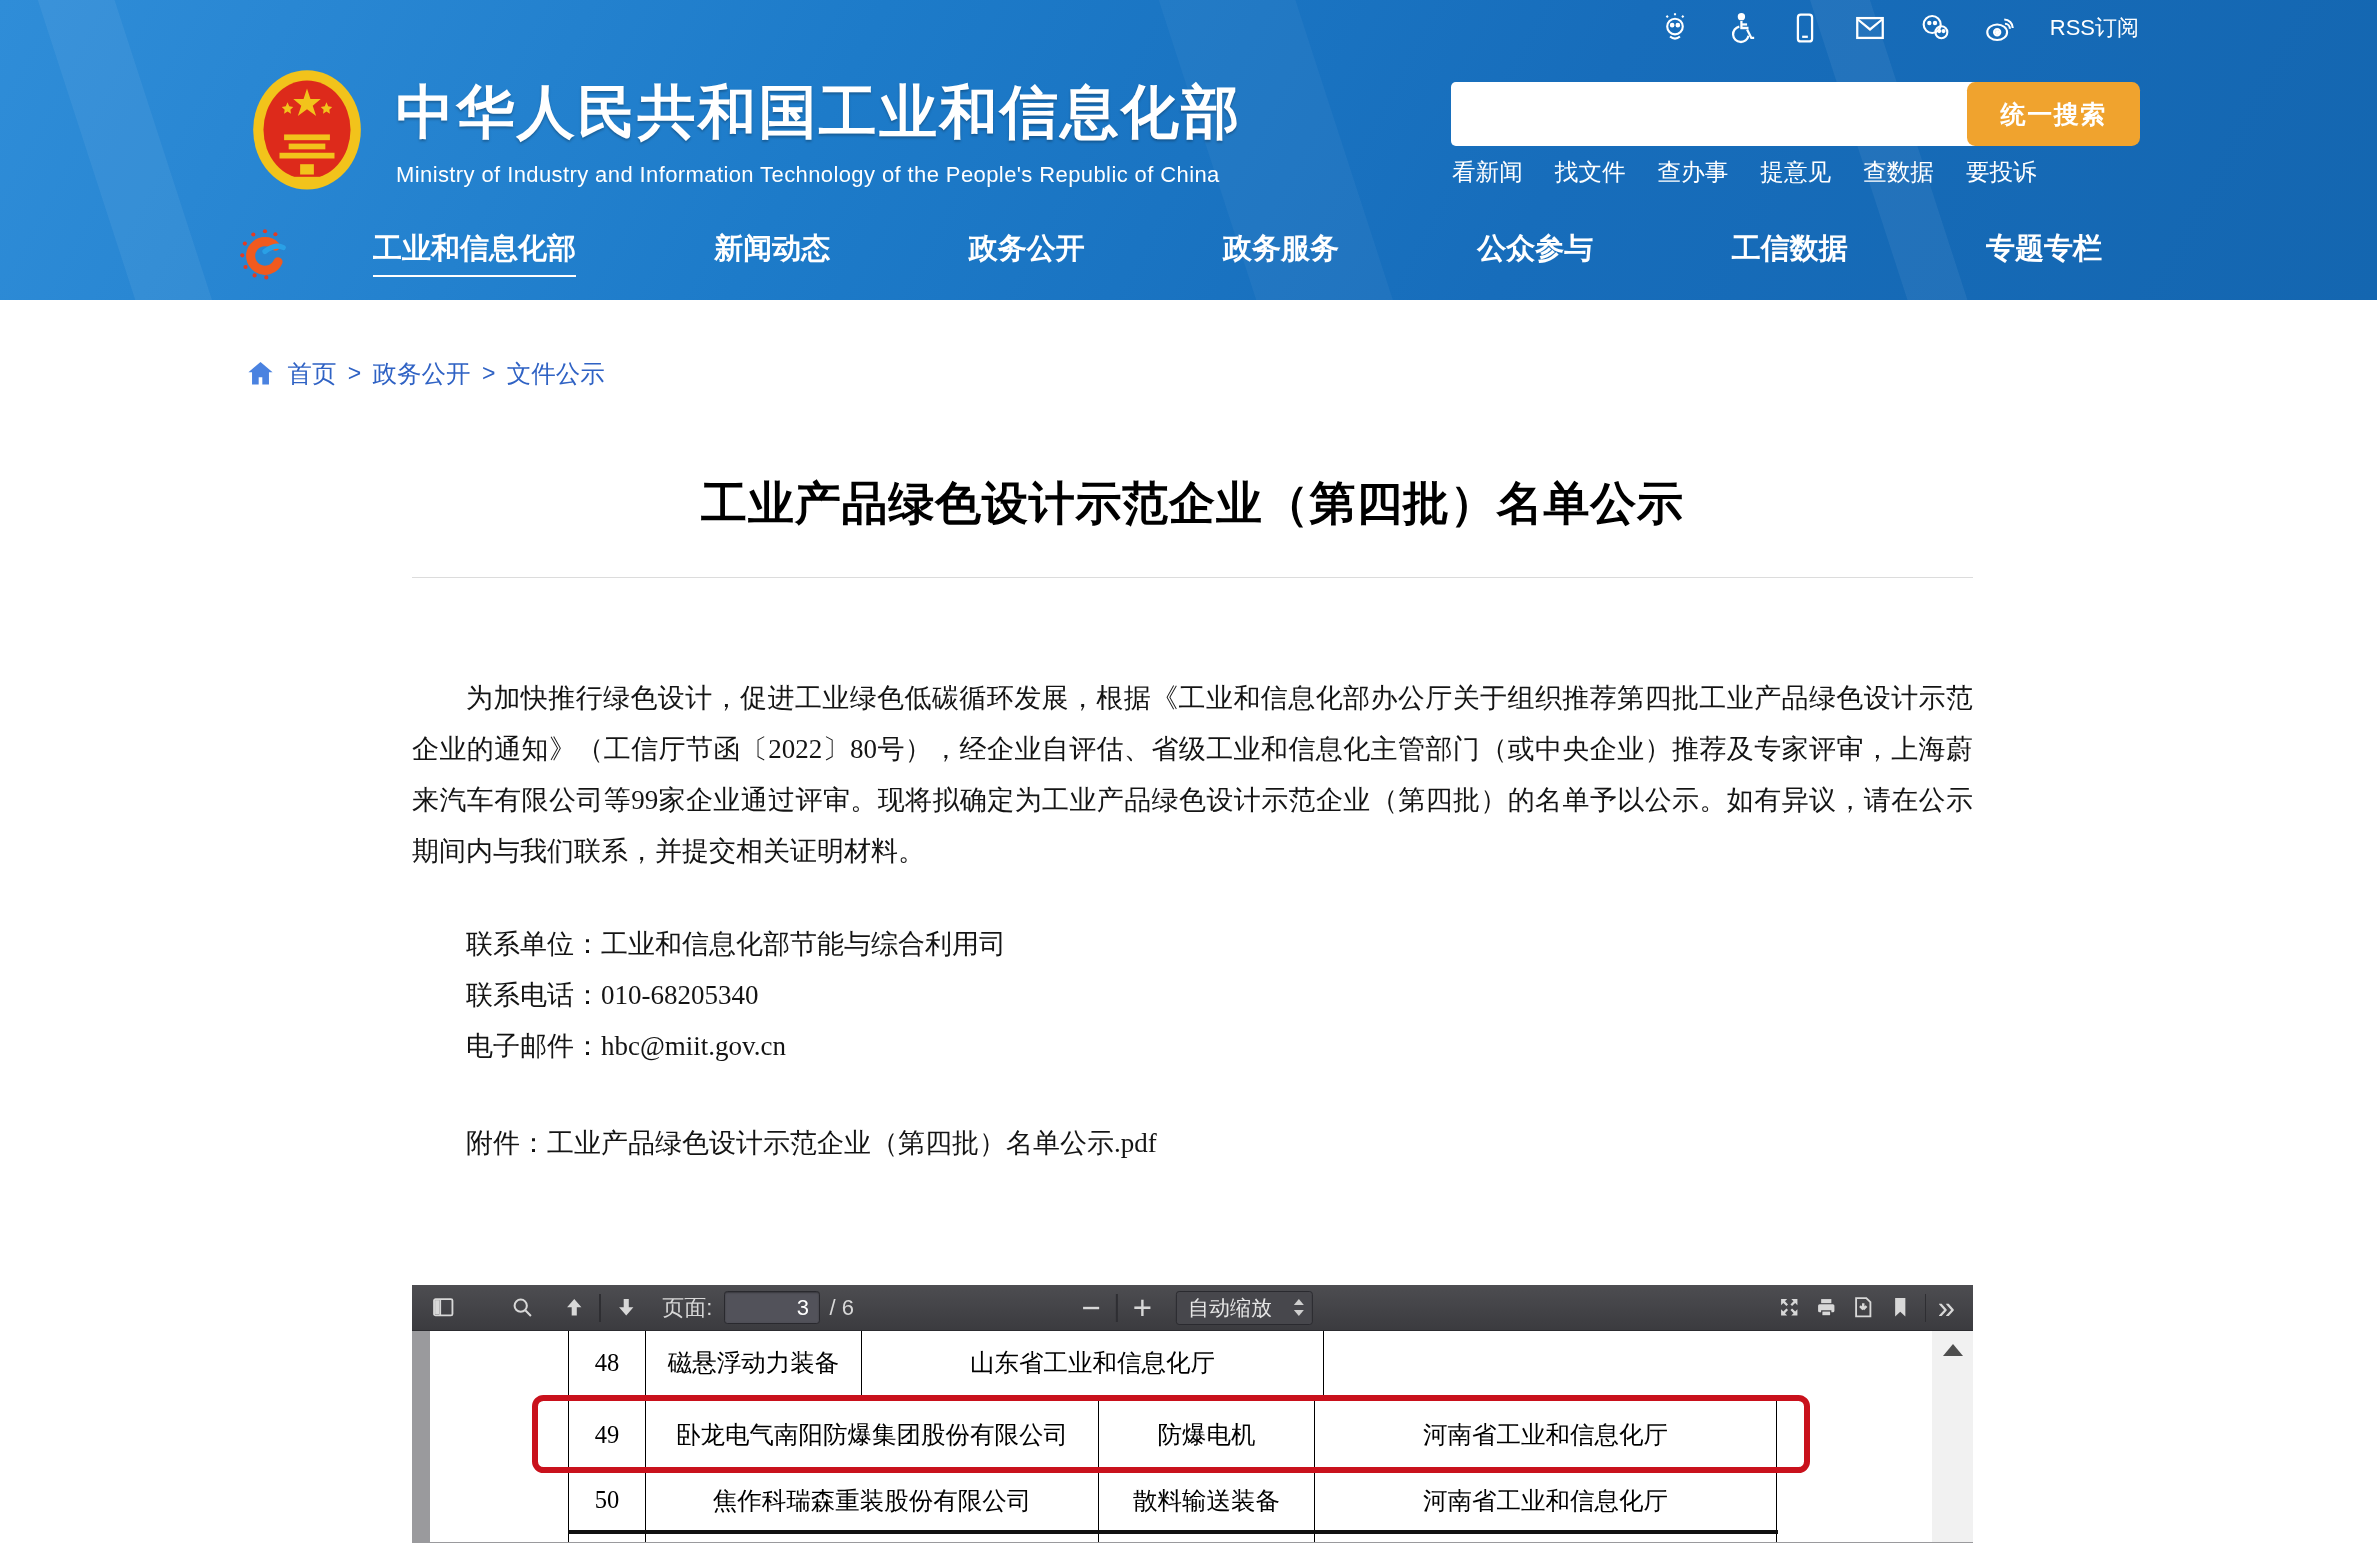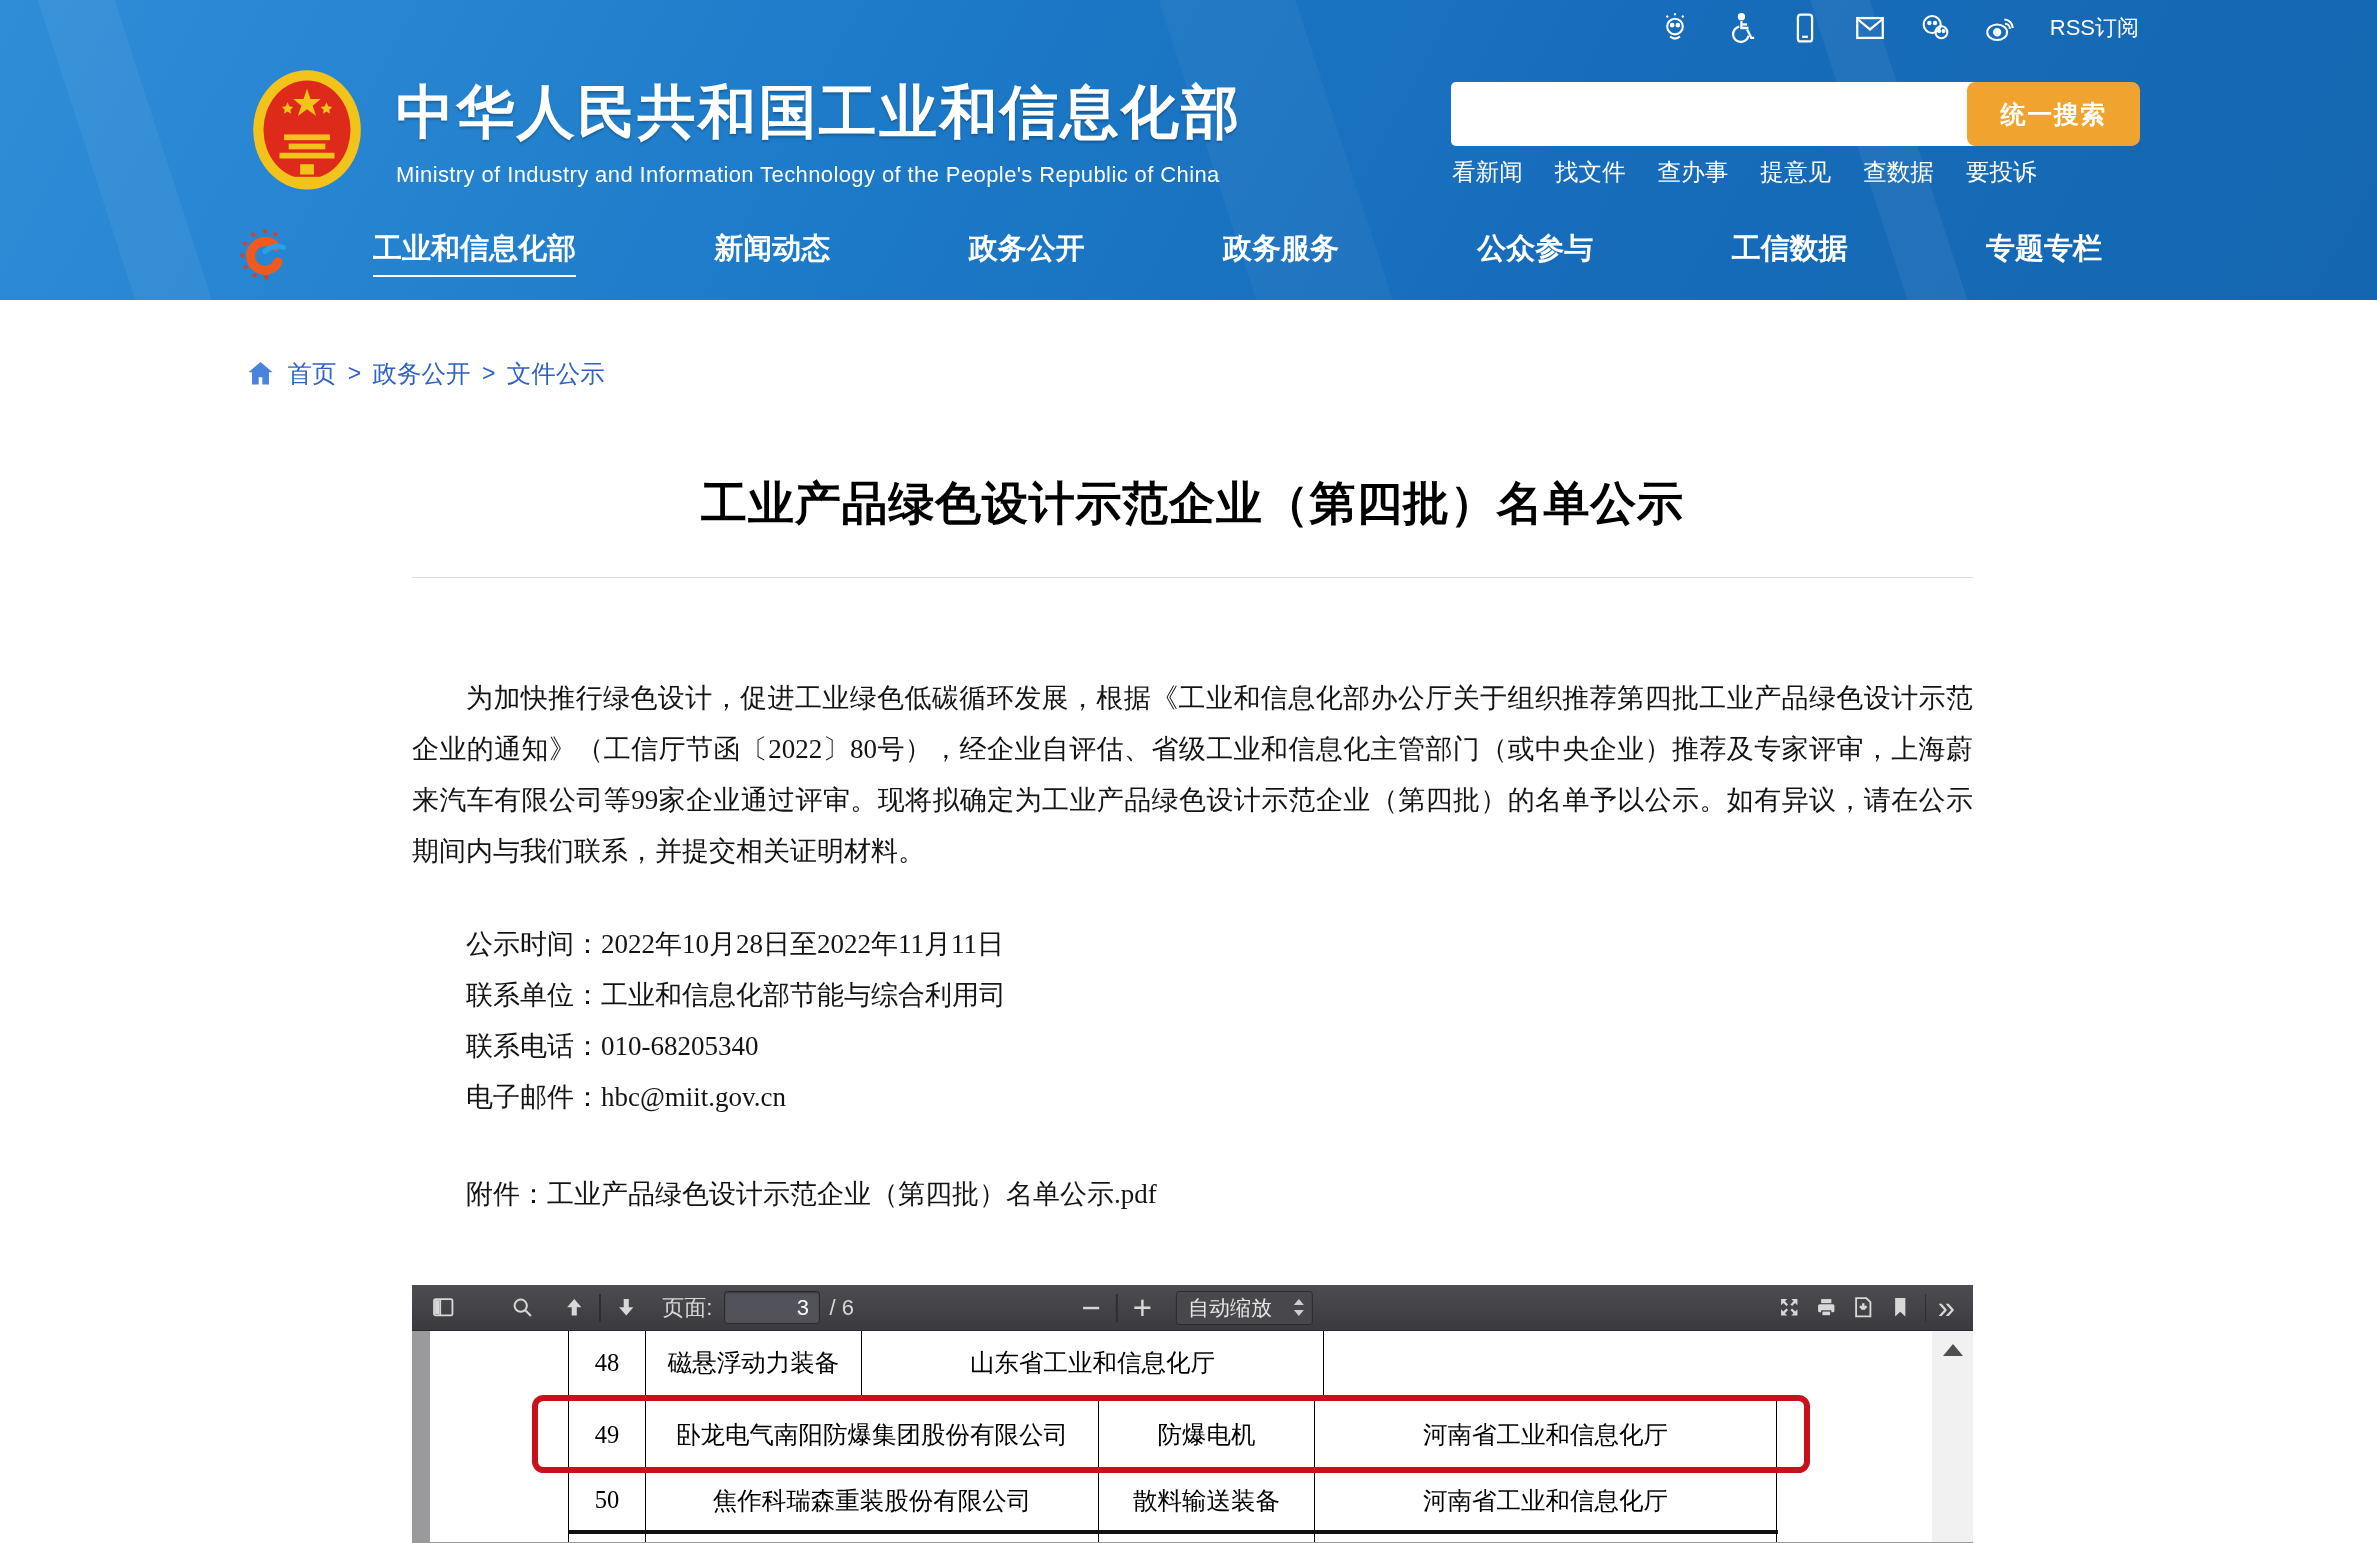--- a/index.html
+++ b/index.html
@@ -232,21 +232,20 @@
     <span class="crumb">文件公示</span>
   </div>
 
   <div class="content">
     <div class="article-title">工业产品绿色设计示范企业（第四批）名单公示</div>
     <hr class="title-divider">
 
     <div class="article-body">
       <p class="para">为加快推行绿色设计，促进工业绿色低碳循环发展，根据《工业和信息化部办公厅关于组织推荐第四批工业产品绿色设计示范企业的通知》（工信厅节函〔2022〕80号），经企业自评估、省级工业和信息化主管部门（或中央企业）推荐及专家评审，上海蔚来汽车有限公司等99家企业通过评审。现将拟确定为工业产品绿色设计示范企业（第四批）的名单予以公示。如有异议，请在公示期间内与我们联系，并提交相关证明材料。</p>
       <div class="contact-block">
-        <div class="contact-line">公示时间：2022年10月28日至2022年11月11日</div>
         <div class="contact-line">联系单位：工业和信息化部节能与综合利用司</div>
         <div class="contact-line">联系电话：010-68205340</div>
         <div class="contact-line">电子邮件：hbc@miit.gov.cn</div>
       </div>
       <div class="attachment">
         <span>附件：</span><span class="file-link">工业产品绿色设计示范企业（第四批）名单公示.pdf</span>
       </div>
     </div>
   </div>
 

